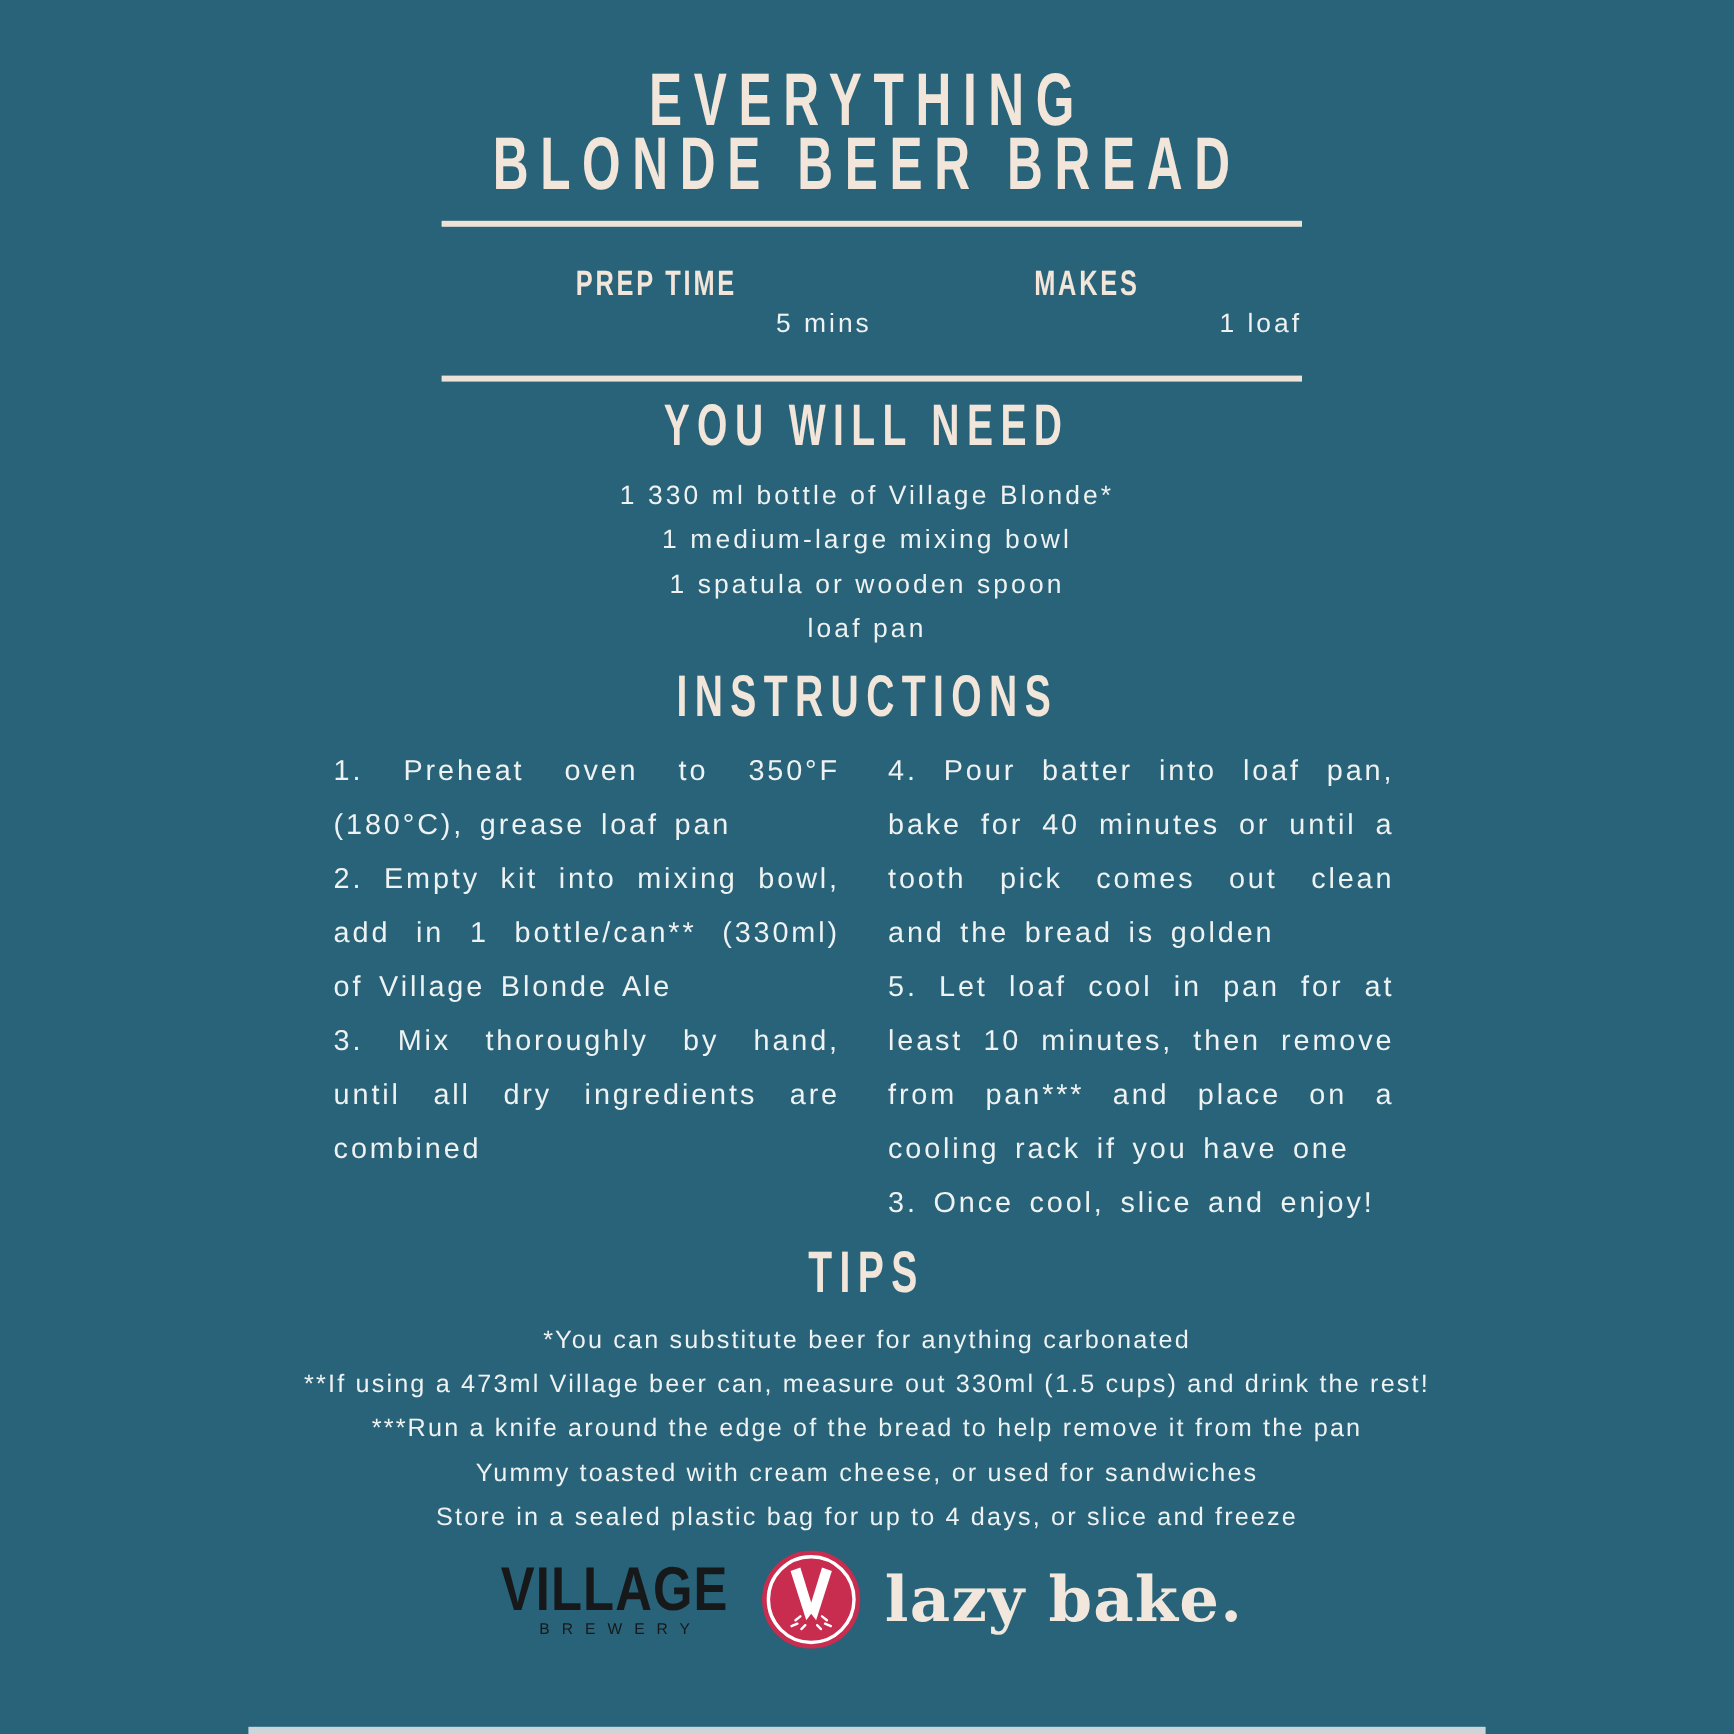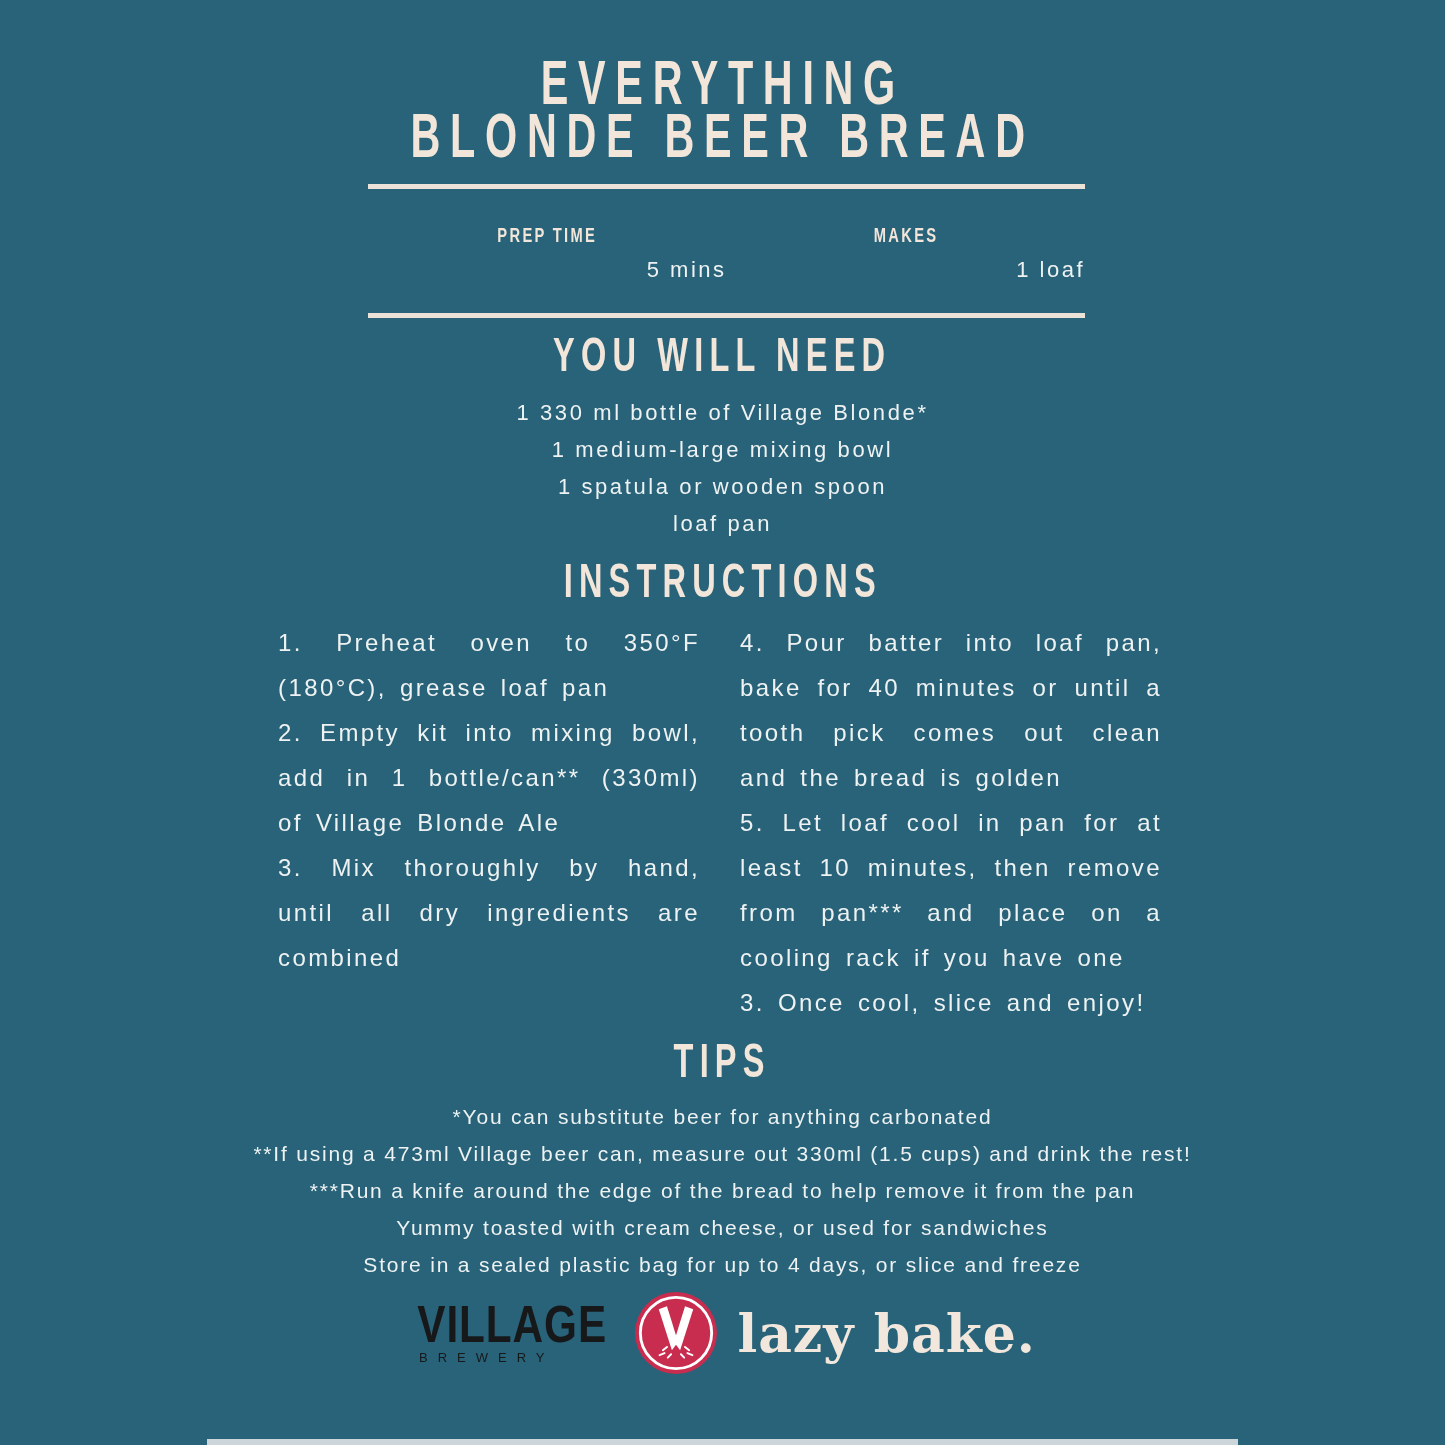--- a/index.html
+++ b/index.html
@@ -23,21 +23,21 @@
 
   .title-block { position:absolute; top:56px; left:0; width:100%; text-align:center; }
   .title-line { font-size:47px; line-height:53px; letter-spacing:11px; }
 
   .divider { position:absolute; left:368px; width:717px; height:5px; background:#ece2d8; }
   .divider-1 { top:184px; }
   .divider-2 { top:313px; }
 
   .stats { position:absolute; top:224px; left:368px; width:717px; display:flex; }
   .stat { flex:1; text-align:center; }
-  .stat-label { font-size:16px; letter-spacing:2.5px; line-height:24px; }
+  .stat-label { font-size:23px; letter-spacing:2.5px; line-height:24px; }
   .stat-label .squeeze { transform:scale(0.92,1.28); }
   .stat-value {
     margin-top:9px;
     color:#eef2f2; font-size:22px; letter-spacing:2.5px;text-align:right;
   }
 
   .section-heading { position:absolute; left:0; width:100%; }
   .section-heading .squeeze { font-size:37px; letter-spacing:7px; }
   .need-heading  { top:334px; }
   .instr-heading { top:560px; }
@@ -59,21 +59,21 @@
   }
 
   .tips-list { position:absolute; top:1098px; left:0; width:100%; text-align:center; }
   .tip-line { color:#eef2f2; font-size:21px; letter-spacing:1.8px; line-height:37px; }
 
   
   .logos {
     position:absolute; top:1292px; left:0; width:100%;
     display:flex; align-items:center; justify-content:center; gap:20px;
   }
-  .village-logo { color:#17181a; }
+  .village-logo { text-align:center; color:#17181a; }
   .village-name {
     font-size:46px; font-weight:bold; line-height:44px; letter-spacing:1px;
     display:inline-block; transform:scale(0.92,1.12); transform-origin:center;
   }
   .village-sub {
     margin-top:4px;
     font-size:13px; font-weight:normal; letter-spacing:10px; text-indent:10px;
   }
   .badge { width:82px; height:82px; flex:0 0 auto; }
   .lazybake {

